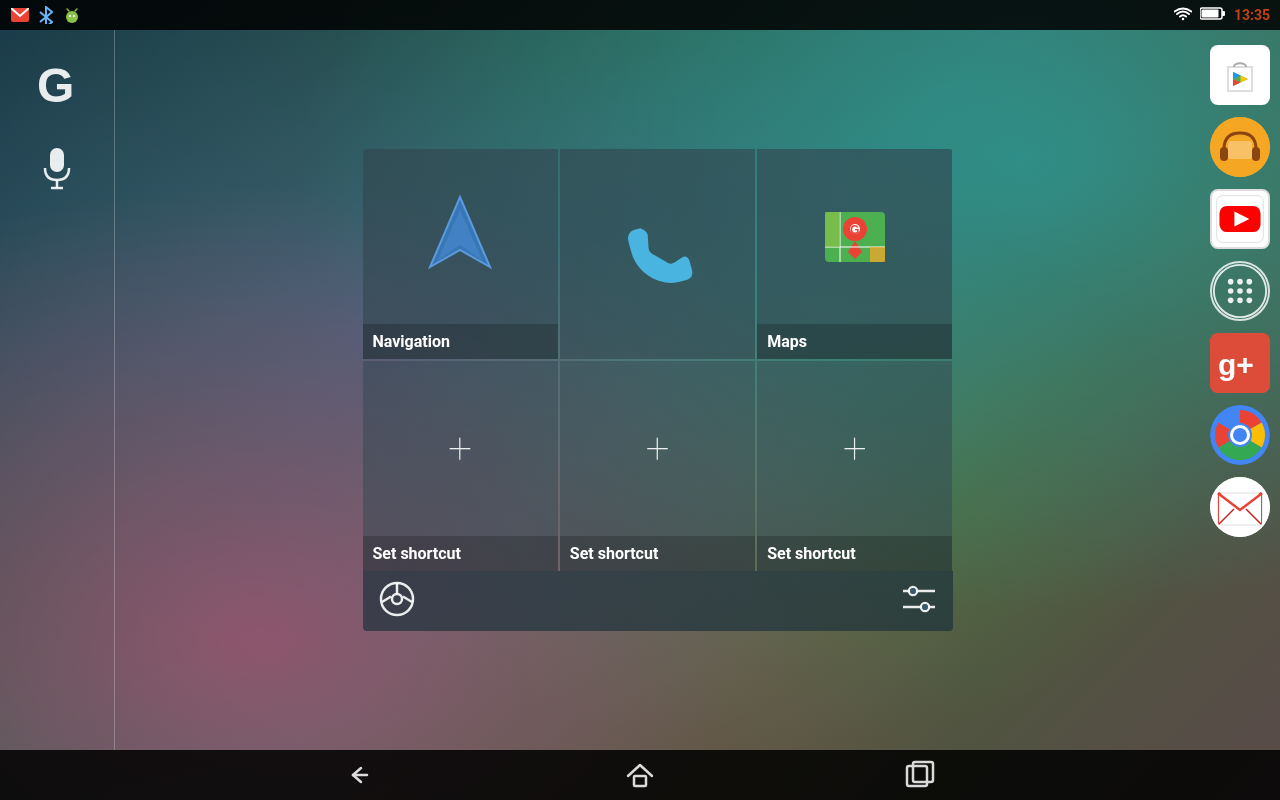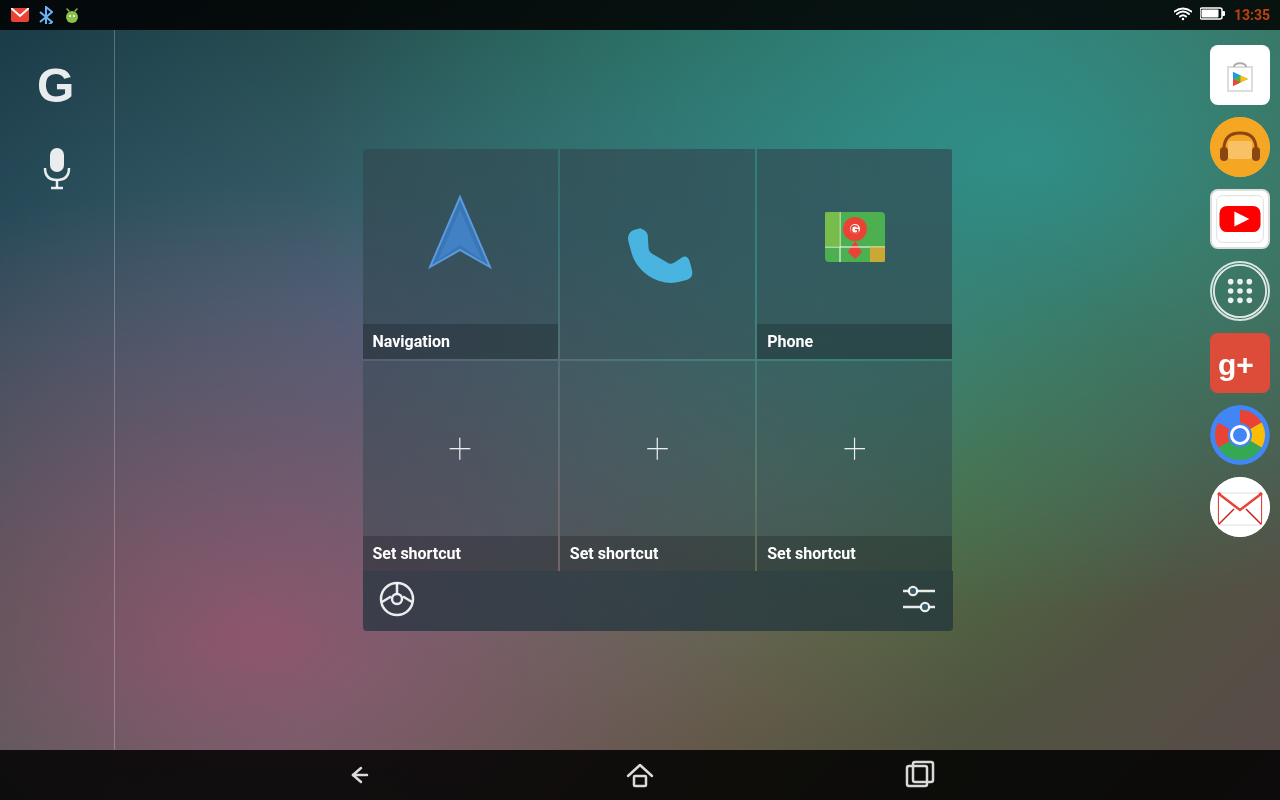--- a/index.html
+++ b/index.html
@@ -405,21 +405,21 @@
 
             <line x1="10" y1="50" x2="70" y2="50" stroke="white" stroke-width="2" opacity="0.5"></line>
             <line x1="25" y1="15" x2="25" y2="65" stroke="white" stroke-width="2" opacity="0.5"></line>
 
             <rect x="10" y="15" width="15" height="35" rx="0" fill="#8BC34A" opacity="0.7"></rect>
             <rect x="55" y="50" width="15" height="15" rx="0" fill="#FFA726" opacity="0.7"></rect>
 
             <text x="35" y="37" font-size="12" font-family="Arial" font-weight="bold" fill="#EA4335">G</text>
           </svg>
         </div>
-        <div class="shortcut-cell-label">Phone</div>
+        <div class="shortcut-cell-label">Maps</div>
       </div>
 
       <div class="shortcut-cell empty">
         <div class="shortcut-cell-top cell-nav-icon">
           <span class="add-plus">+</span>
         </div>
         <div class="shortcut-cell-label">Set shortcut</div>
       </div>
 
       <div class="shortcut-cell empty">

